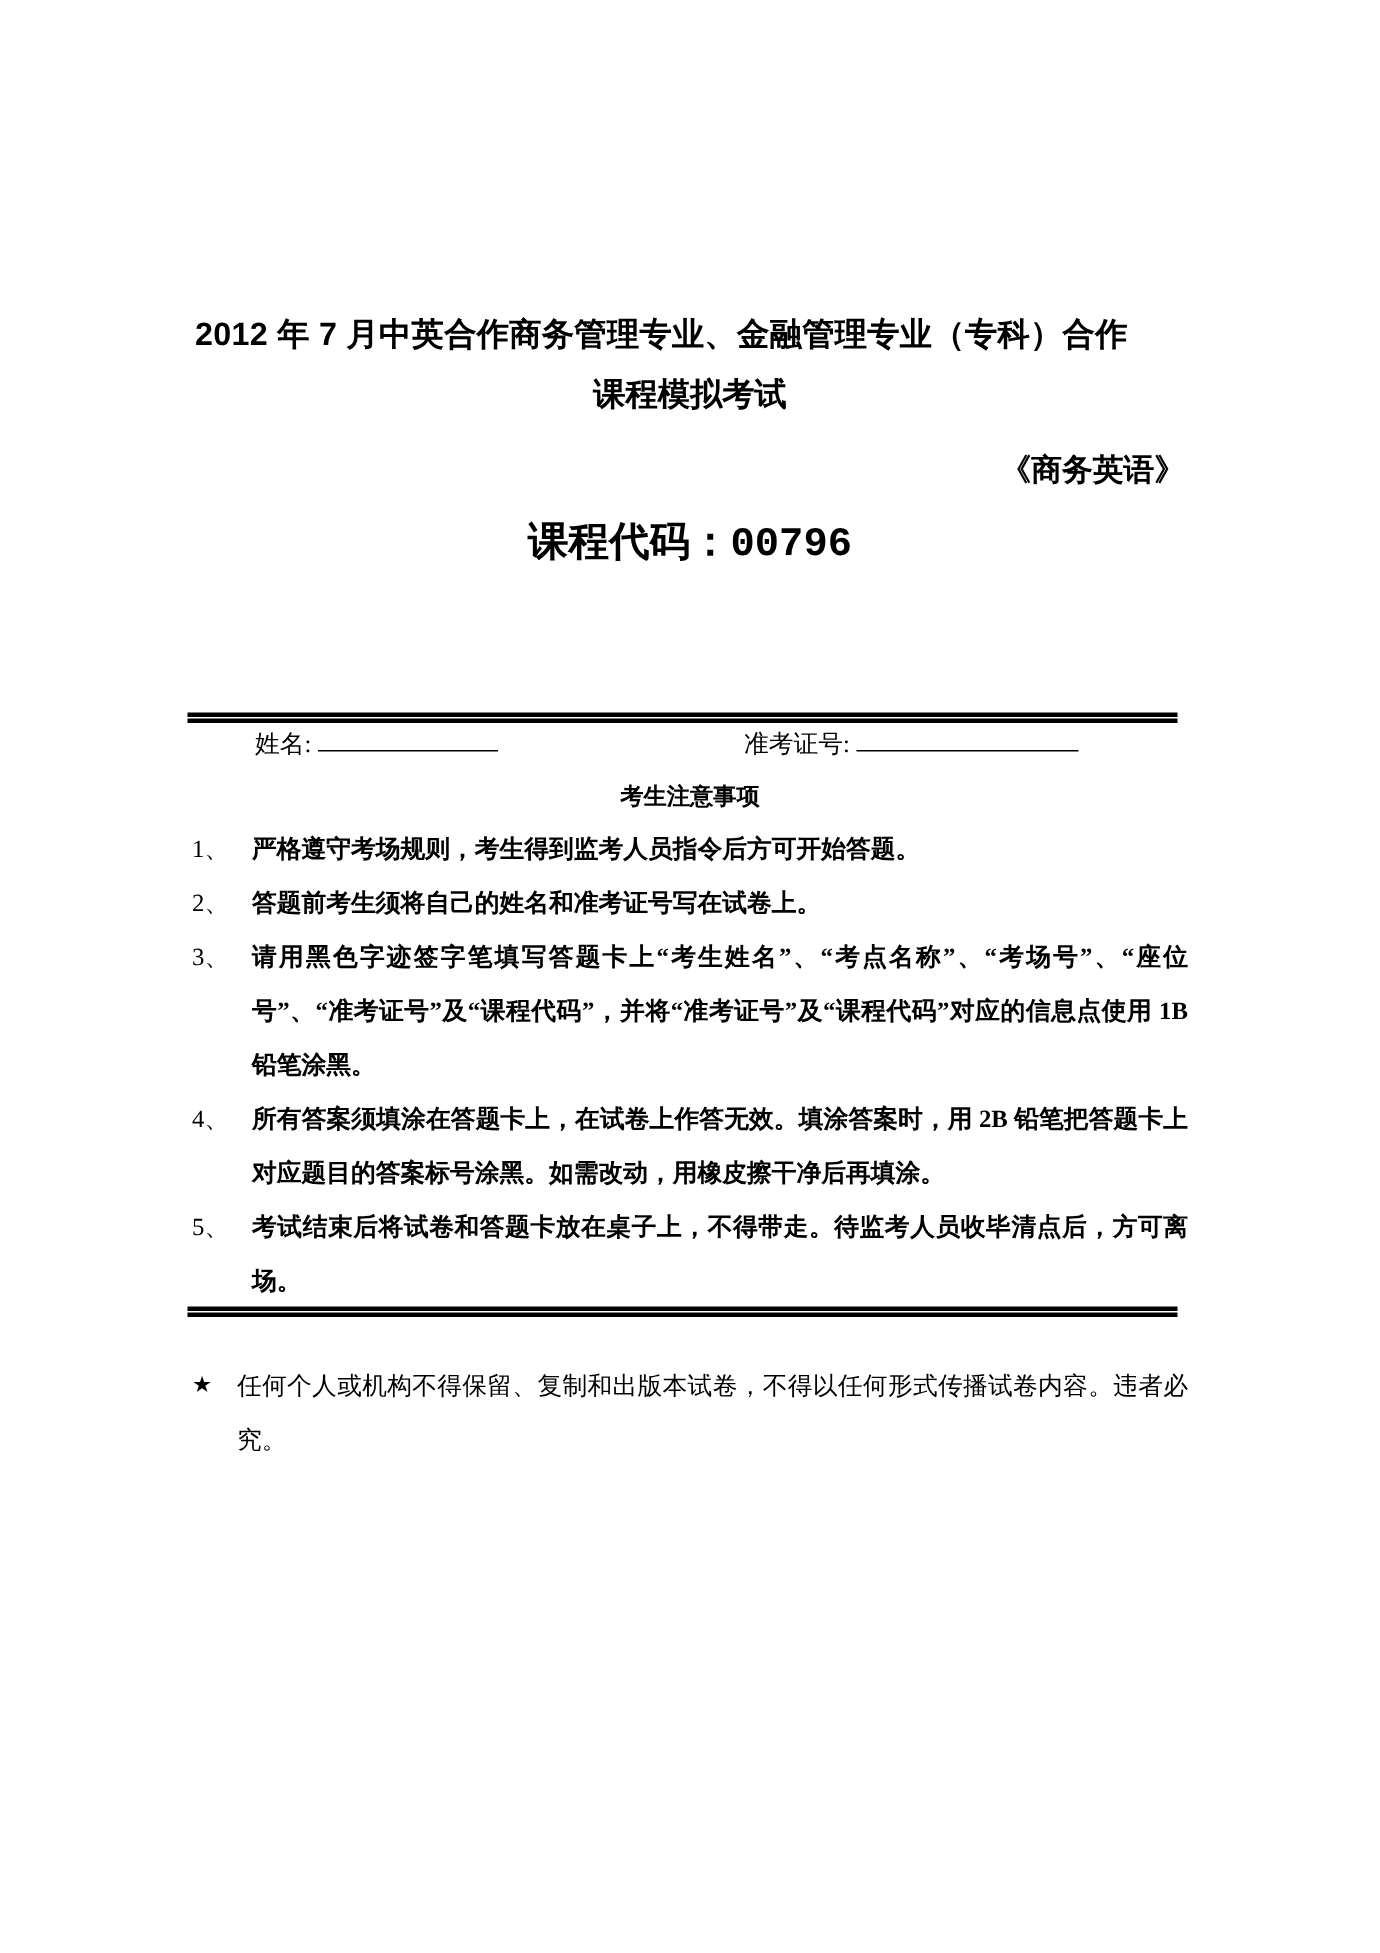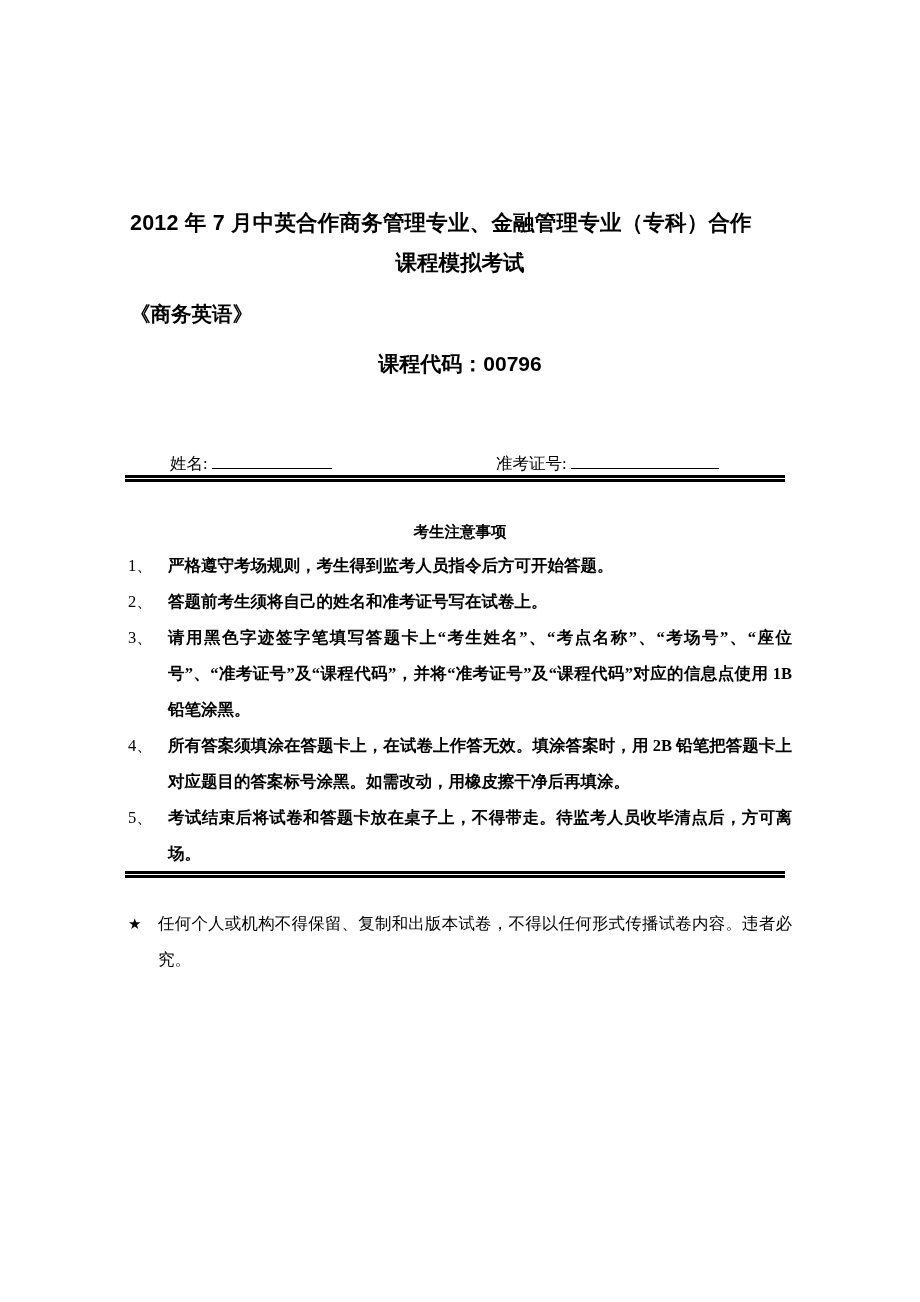--- a/index.html
+++ b/index.html
@@ -48,46 +48,47 @@
     line-height: 30px;
     margin-top: 10px;
     text-align: center;
   }
   .title-line3 {
     font-family: "Liberation Sans", "DejaVu Sans", sans-serif;
     font-weight: bold;
     font-size: 20.5px;
     line-height: 28px;
     margin-top: 22px;
-    text-align: left;
+    text-align: right;
   }
   .title-line4 {
-    font-family: Liberation Sans, sans-serif;
-    font-weight: bold;
-    font-size: 21px;
+    font-family: Liberation Mono, monospace;
+    font-weight: bold;
+    font-size: 27px;
     line-height: 28px;
     margin-top: 22px;
     text-align: center;
   }
 
   
   .id-row {
     position: absolute;
     left: 128px;
     top: 452px;
     width: 660px;
     height: 24px;
     font-size: 16.5px;
     line-height: 24px;
   }
   .id-field {
     position: absolute;
     display: flex;
     align-items: baseline;
     white-space: nowrap;
+    margin-top: 32px;
   }
   .id-field.name  { left: 42px;  }
   .id-field.ticket{ left: 368px; text-align: center; }
   .id-label { font-size: 16.5px; }
   .id-blank {
     display: inline-block;
     border-bottom: 1px solid #000;
     height: 15px;
     margin-left: 4px;
   }

